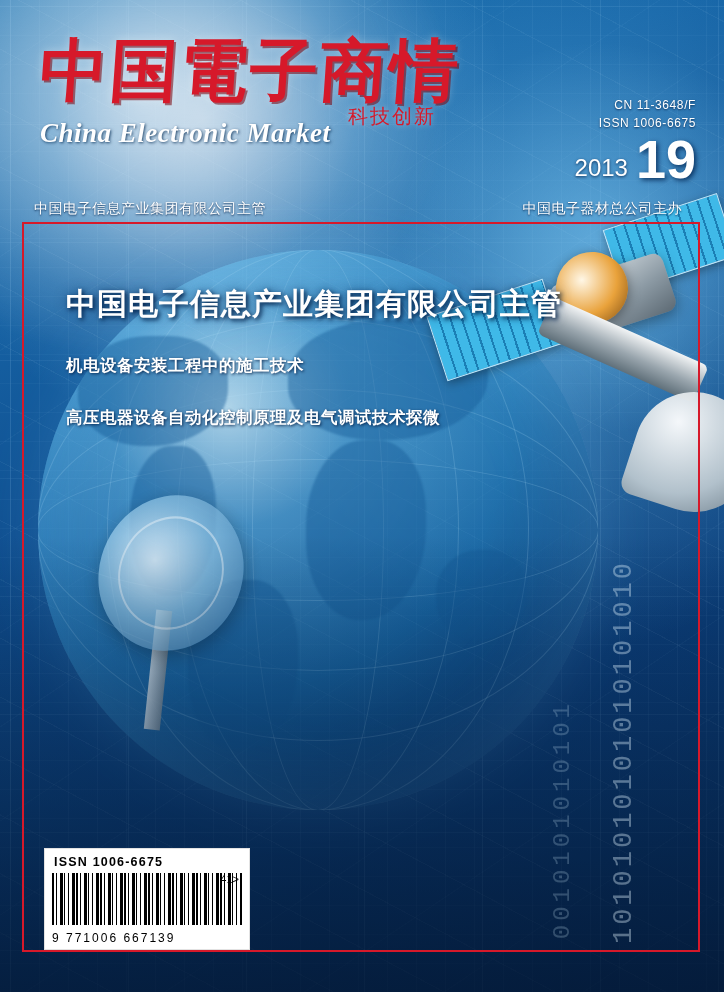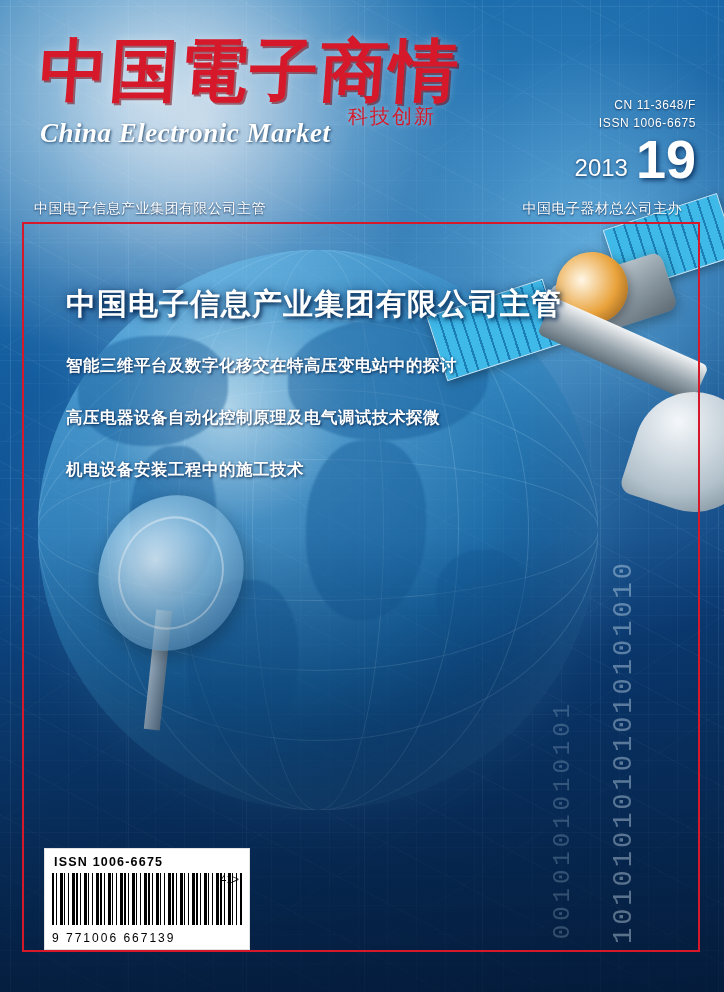--- a/index.html
+++ b/index.html
@@ -463,23 +463,22 @@
     </div>
   </div>
 
   <div class="org-line org-left">中国电子信息产业集团有限公司主管</div>
   <div class="org-line org-right">中国电子器材总公司主办</div>
 
   <div class="red-frame"></div>
 
   <div class="headlines">
     <div class="headline-main">中国电子信息产业集团有限公司主管</div>
-    <div class="headline-sub">智能三维平台及数字化移交在特高压变电站中的探讨</div>
+    <div class="headline-sub">机电设备安装工程中的施工技术</div>
     <div class="headline-sub">高压电器设备自动化控制原理及电气调试技术探微</div>
-    <div class="headline-sub">机电设备安装工程中的施工技术</div>
   </div>
 
   <div class="barcode-box">
     <div class="barcode-issn">ISSN 1006-6675</div>
     <div class="bars"></div>
     <div class="barcode-num">9 771006 667139</div>
     <div class="barcode-addon">41&gt;</div>
   </div>
 
 </div>

